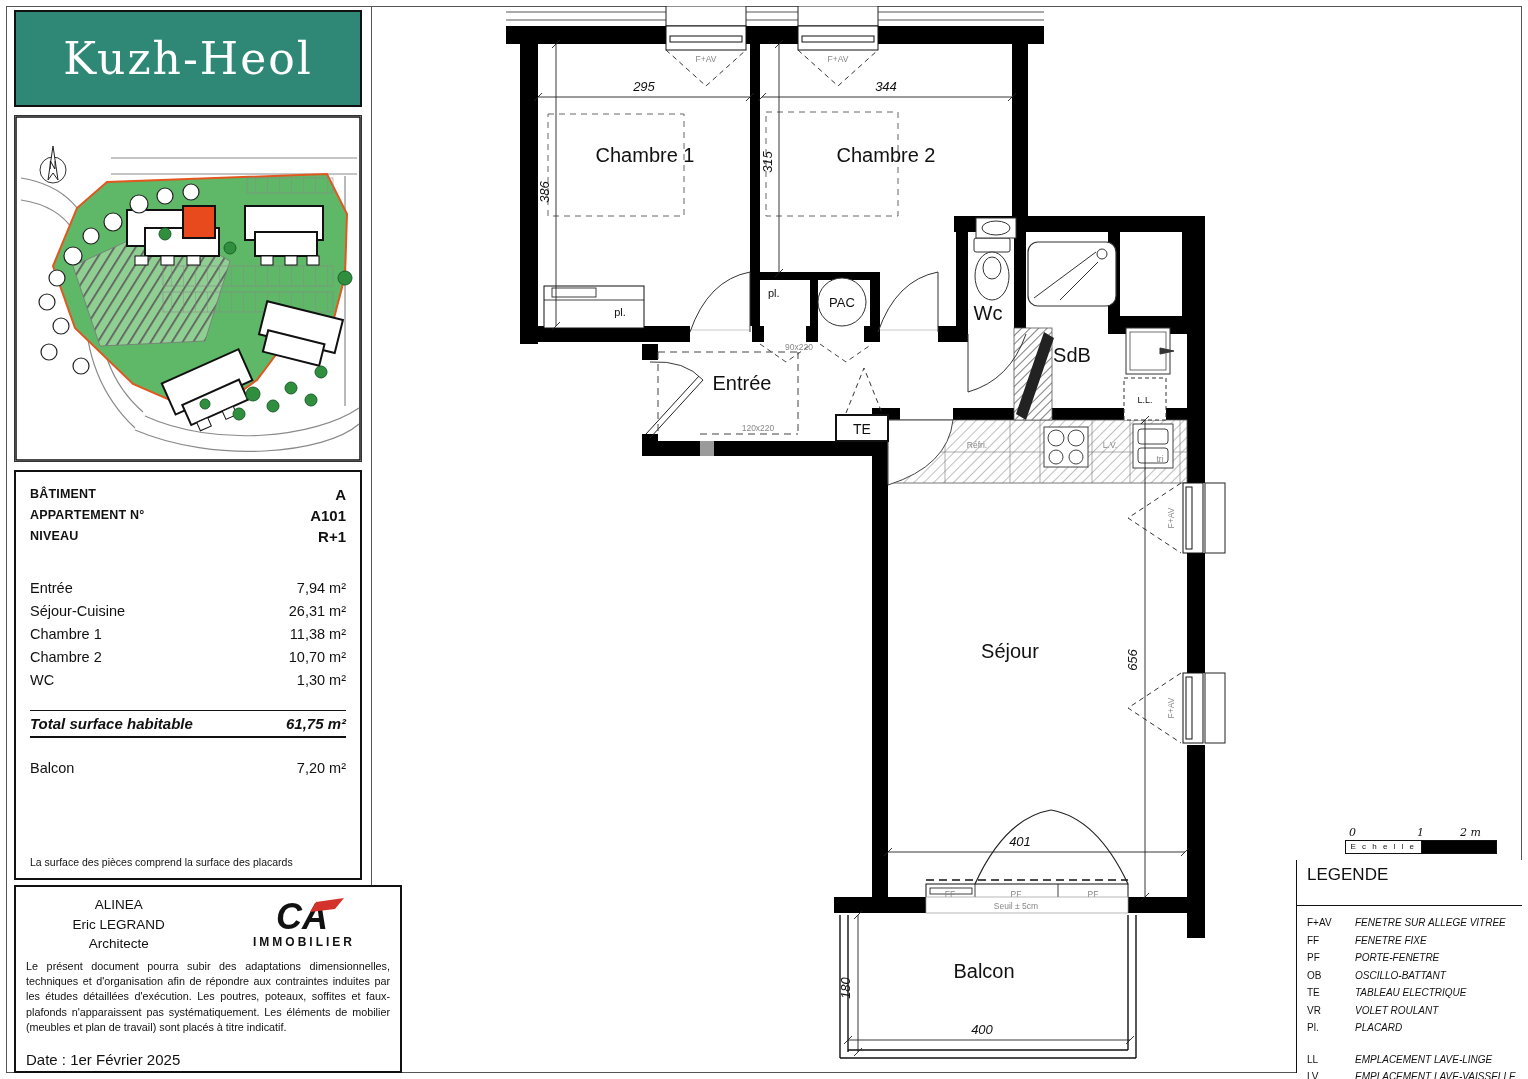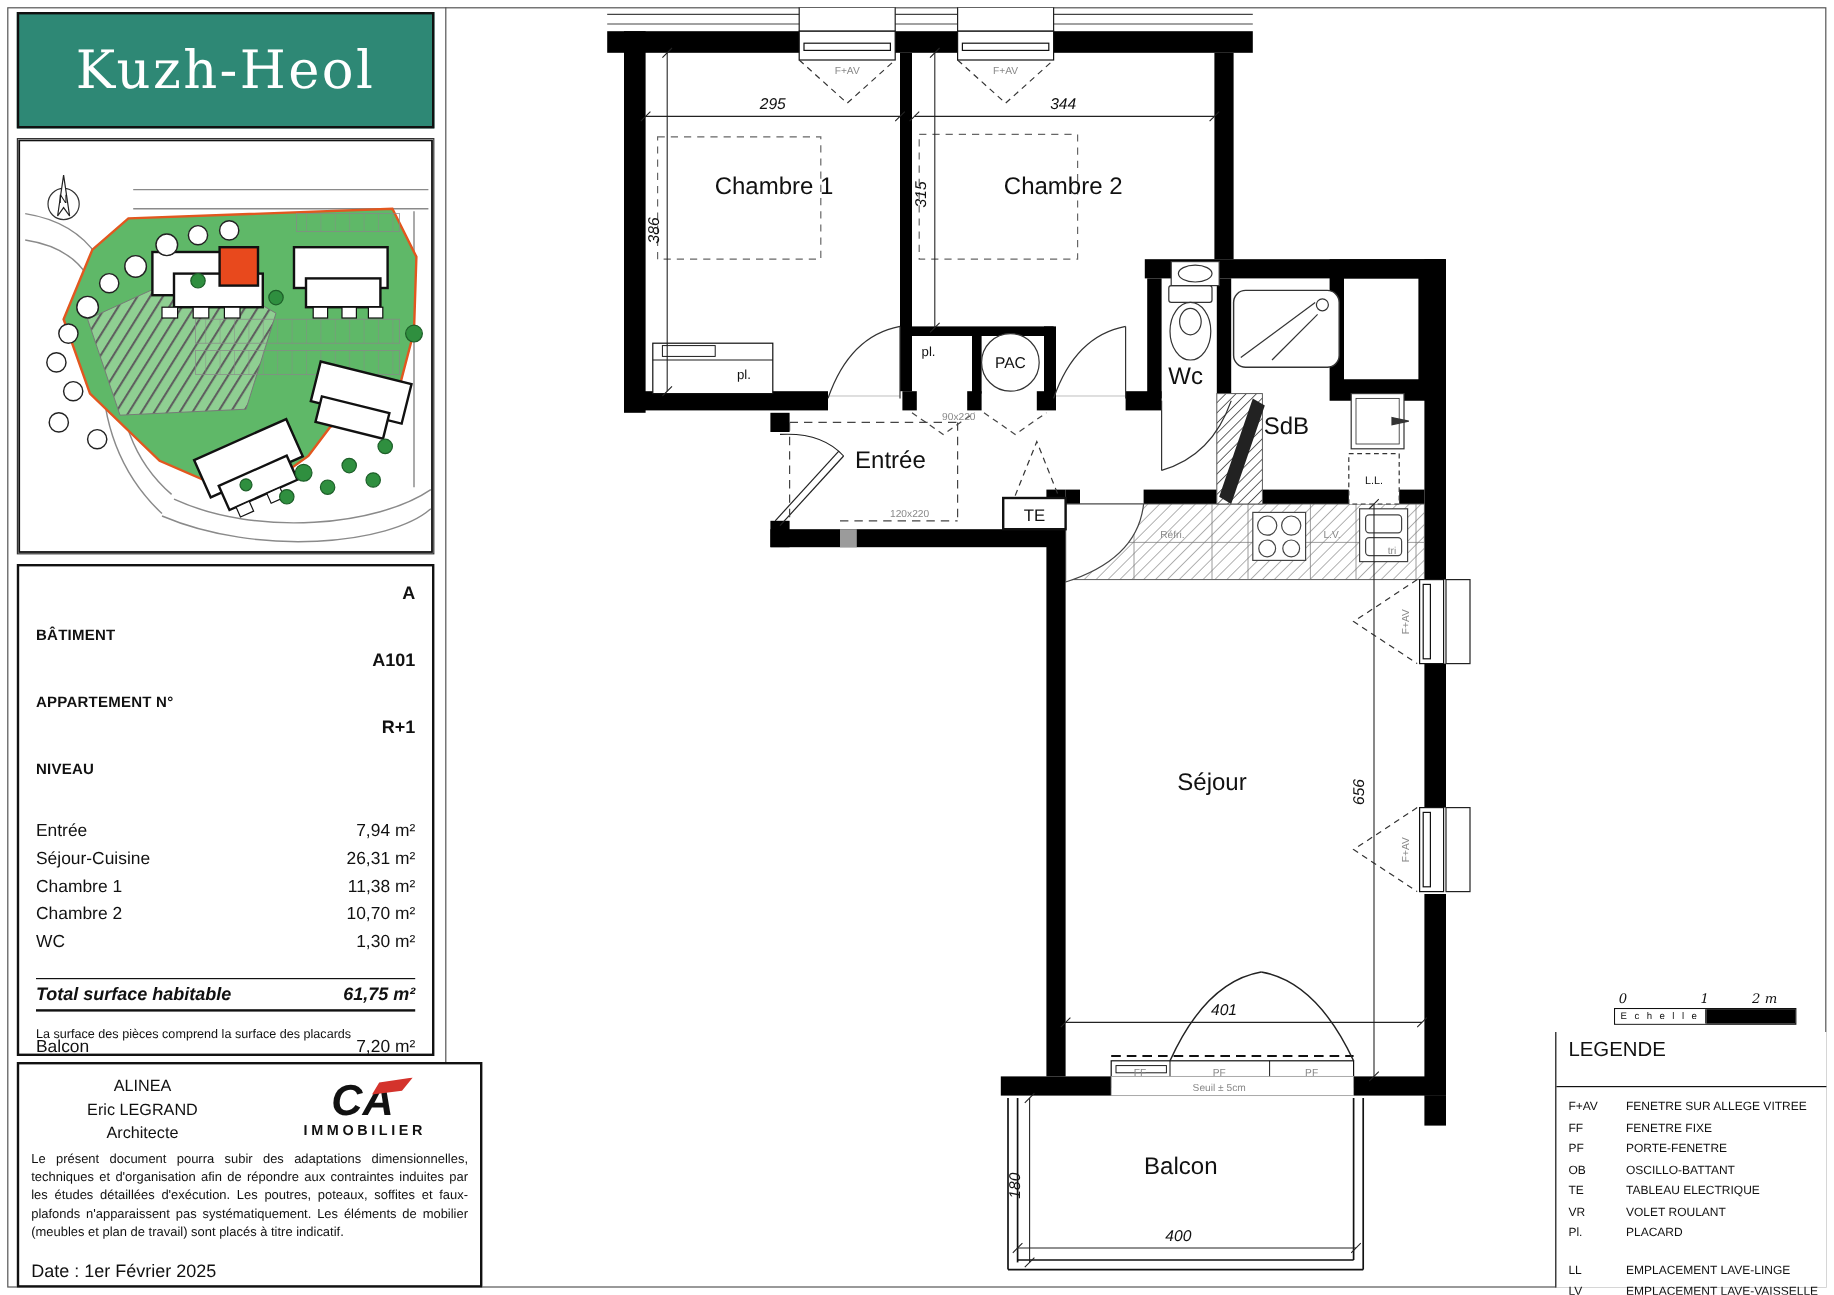--- a/index.html
+++ b/index.html
@@ -6,21 +6,21 @@
   body{width:1528px;height:1079px;position:relative;font-family:"Liberation Sans",sans-serif;color:#111;overflow:hidden;}
   .sheet-border{position:absolute;left:6px;top:6px;width:1514px;height:1065px;border:1px solid #555;}
   .v-divider{position:absolute;left:371px;top:6px;height:1066px;border-left:1px solid #555;}
 
   
   .logo-box{position:absolute;left:14px;top:10px;width:348px;height:97px;background:#2E8875;border:2px solid #111;box-sizing:border-box;display:flex;align-items:center;justify-content:center;}
   .logo-text{font-family:"DejaVu Serif",serif;font-size:44px;color:#ffffff;letter-spacing:2px;}
   .map-box{position:absolute;left:14px;top:115px;width:348px;height:347px;border:1px solid #333;box-sizing:border-box;background:#fff;}
   .info-box{position:absolute;left:14px;top:470px;width:348px;height:410px;border:2px solid #111;box-sizing:border-box;background:#fff;padding:12px 14px;}
   .hdr-row{display:flex;justify-content:space-between;line-height:21px;}
-  .hdr-label{font-size:12.5px;font-weight:bold;letter-spacing:.2px;margin-top:35px;}
+  .hdr-label{font-size:12.5px;font-weight:bold;letter-spacing:.2px;}
   .hdr-value{font-size:15px;font-weight:bold;}
   .area-rows{margin-top:30px;}
   .area-row{display:flex;justify-content:space-between;line-height:23px;font-size:14.5px;}
   .total-row{display:flex;justify-content:space-between;margin-top:18px;padding:4px 0;border-top:1.5px solid #111;border-bottom:2.5px solid #111;font-weight:bold;font-size:15px;font-style:italic;}
   .balcony-row{display:flex;justify-content:space-between;margin-top:22px;font-size:14.5px;}
   .footnote{position:absolute;left:14px;bottom:10px;font-size:10.5px;}
   .arch-box{position:absolute;left:14px;top:885px;width:388px;height:188px;border:2px solid #111;box-sizing:border-box;background:#fff;}
   .arch-head{display:flex;align-items:center;padding:8px 6px 0;}
   .arch-id{width:52%;text-align:center;font-size:13.5px;line-height:1.45;}
   .arch-logo{width:48%;display:flex;justify-content:center;text-align:center;}
@@ -43,21 +43,21 @@
   .scale-track{display:flex;height:12px;border:1px solid #111;}
   .scale-white{width:50%;background:#fff;font-size:8px;letter-spacing:2px;text-align:center;line-height:12px;border-right:1px solid #111;}
   .scale-black{width:50%;background:#000;}
 
   
   .legend{position:absolute;left:1296px;top:860px;width:226px;height:213px;border-left:1px solid #111;box-sizing:border-box;background:#fff;}
   .legend-title{font-size:17px;padding:5px 0 20px 10px;border-bottom:1.5px solid #111;}
   .legend-body{padding:8px 4px 0 10px;}
   .lrow{display:flex;line-height:17.5px;}
   .labbr{width:48px;font-size:10px;flex:none;}
-  .ldesc{font-size:10px;}
+  .ldesc{font-size:10px;font-style:italic;}
   .lgap{height:14px;}
 </style>
 </head>
 <body>
 
 <div class="sheet-border"></div>
 <div class="v-divider"></div>
 
 <div class="logo-box">
   <span class="logo-text">Kuzh-Heol</span>

